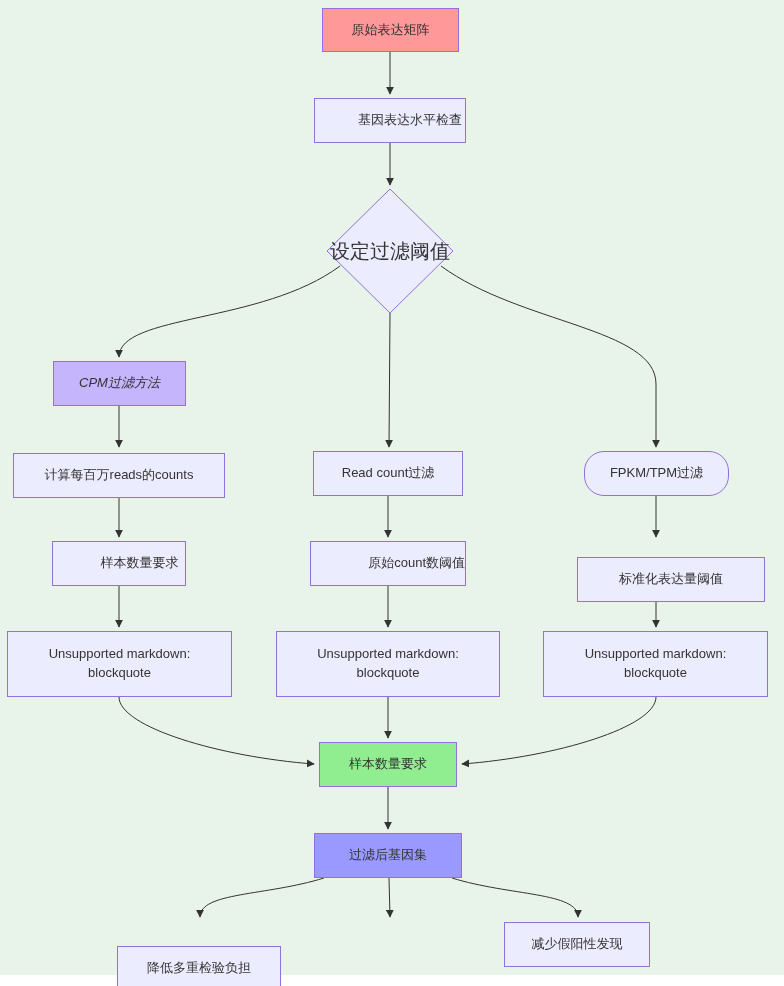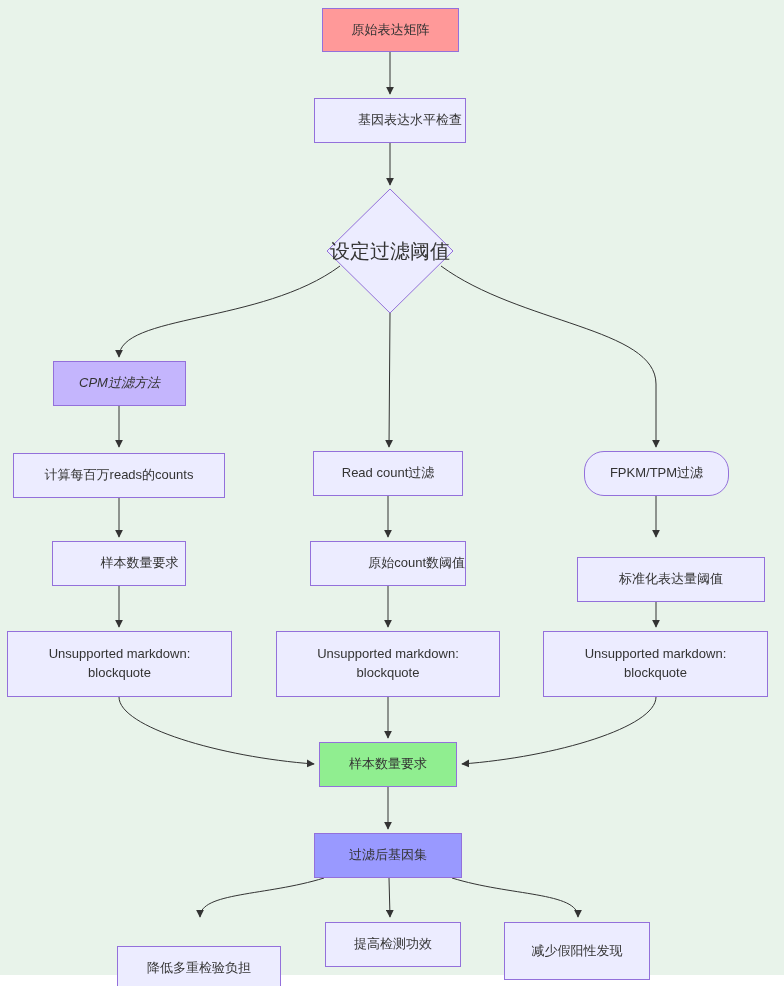--- a/index.html
+++ b/index.html
@@ -125,21 +125,18 @@
   </div>
 
   <div class="node" style="left: 314px; top: 833px; width: 148px; height: 45px; background: rgb(153, 153, 255); border-color: rgb(147, 112, 219);">
     <span>过滤后基因集</span>
   </div>
 
   <div class="node" style="left: 117px; top: 946px; width: 164px; height: 45px; background: rgb(236, 236, 255); border-color: rgb(147, 112, 219);">
     <span>降低多重检验负担</span>
   </div>
 
-  <div class="node" style="left: 325px; top: 922px; width: 136px; height: 45px; background: rgb(236, 236, 255); border-color: rgb(147, 112, 219);">
-    <span>提高检测功效</span>
-  </div>
 
-  <div class="node" style="left: 504px; top: 922px; width: 146px; height: 58px; background: rgb(236, 236, 255); border-color: rgb(147, 112, 219);">
+  <div class="node" style="left: 504px; top: 922px; width: 146px; height: 45px; background: rgb(236, 236, 255); border-color: rgb(147, 112, 219);">
     <span>减少假阳性发现</span>
   </div>
 
 </div>
 
 </body></html>

